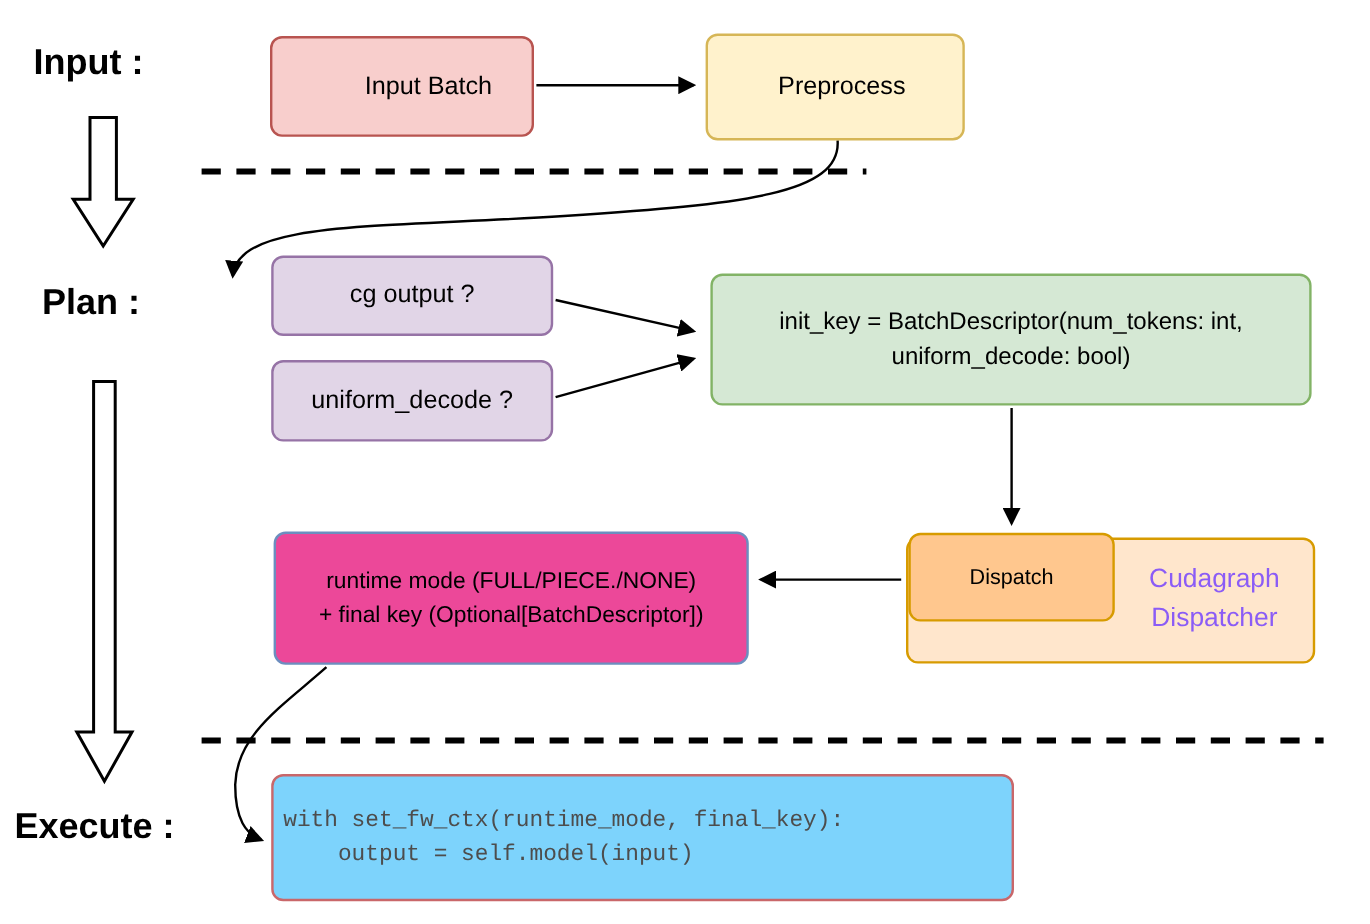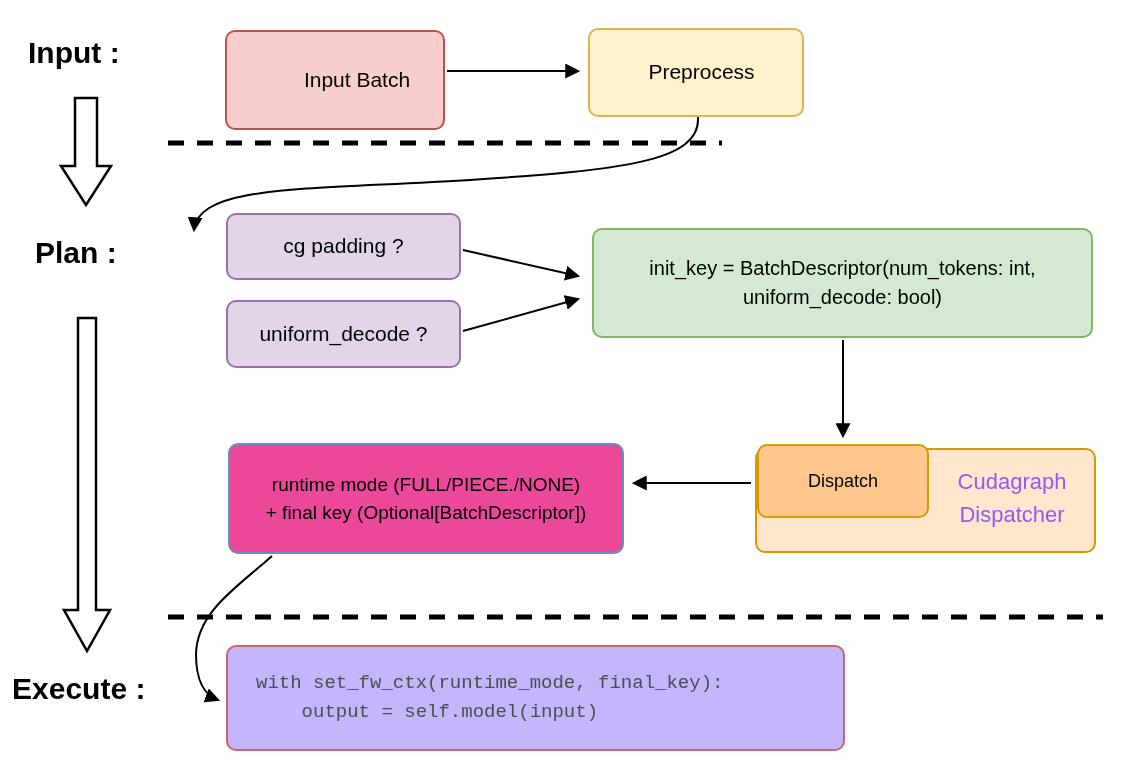--- a/index.html
+++ b/index.html
@@ -34,25 +34,25 @@
     line-height: 1.45;
   }
   .red    { background: #f8cecc; border-color: #b85450; }
   .yellow { background: #fff2cc; border-color: #d6b656; }
   .purple { background: #e1d5e7; border-color: #9673a6; }
   .green  { background: #d5e8d4; border-color: #82b366; font-size: 20px; }
   .orange-light { background: #ffe6cc; border-color: #d79b00; }
   .orange-dark  { background: #ffc78e; border-color: #d79b00; font-size: 18px; }
   .blue   { background: #ec4899; border-color: #6c8ebf; font-size: 19px; }
   .codebox {
-    background: #c4b5fd;
+    background: #7dd3fc;
     border-color: #c9676a;
     align-items: flex-start;
     justify-content: center;
-    padding-left: 28px;
+    padding-left: 8px;
     font-family: "Liberation Mono", monospace;
     font-size: 19px;
     color: #4d4d4d;
     line-height: 1.55;
   }
   .codebox span { white-space: pre; text-align: left; }
   .cuda-label {
     position: absolute;
     left: 932px;
     top: 465px;
@@ -87,29 +87,29 @@
     <path d="M463,331 L578,299" stroke="#000" stroke-width="2" fill="none" marker-end="url(#arrow)"></path>
     <path d="M843,340 L843,436" stroke="#000" stroke-width="2" fill="none" marker-end="url(#arrow)"></path>
     <path d="M751,483 L634,483" stroke="#000" stroke-width="2" fill="none" marker-end="url(#arrow)"></path>
     <path d="M272,556 C236,588 197,612 196,654 C196,683 205,695 218,700" stroke="#000" stroke-width="2" fill="none" marker-end="url(#arrow)"></path>
   </svg>
 
   <div class="phase-label" style="left:28px; top:36px;">Input :</div>
   <div class="phase-label" style="left:35px; top:236px;">Plan :</div>
   <div class="phase-label" style="left:12px; top:672px;">Execute :</div>
 
-  <div class="node red" style="left:225px; top:30px; width:220px; height:100px;padding-left:44px;">
+  <div class="node red" style="left:225px; top:30px; width:220px; height:84px;padding-left:44px;">
     <span>Input Batch</span>
   </div>
   <div class="node yellow" style="left:588px; top:28px; width:216px; height:89px;padding-left:11px;">
     <span>Preprocess</span>
   </div>
 
   <div class="node purple" style="left:226px; top:213px; width:235px; height:67px;">
-    <span>cg padding ?</span>
+    <span>cg output ?</span>
   </div>
   <div class="node purple" style="left:226px; top:300px; width:235px; height:68px;">
     <span>uniform_decode ?</span>
   </div>
   <div class="node green" style="left:592px; top:228px; width:501px; height:110px;">
     <span>init_key = BatchDescriptor(num_tokens: int,</span>
     <span>uniform_decode: bool)</span>
   </div>
 
   <div class="node orange-light" style="left:755px; top:448px; width:341px; height:105px;"></div>

